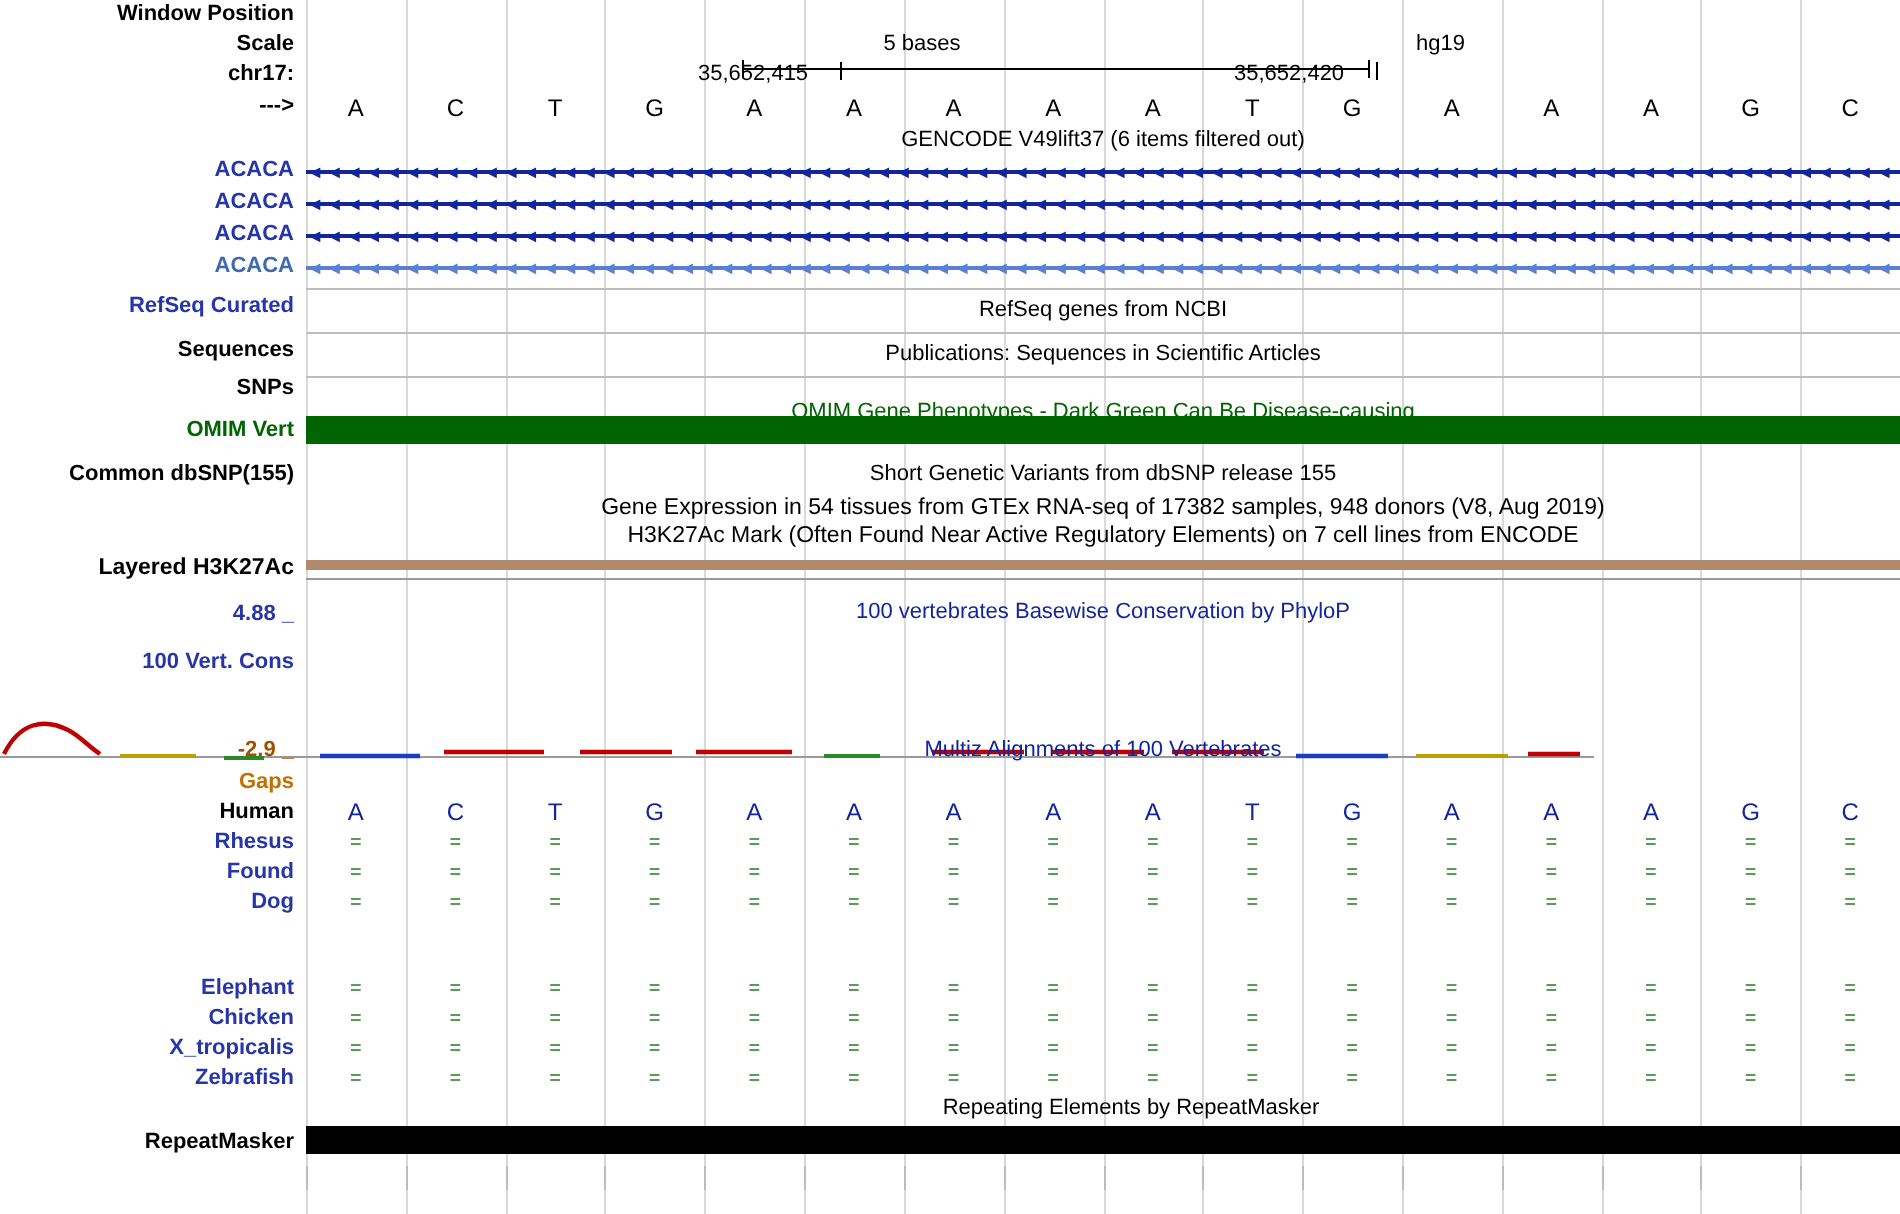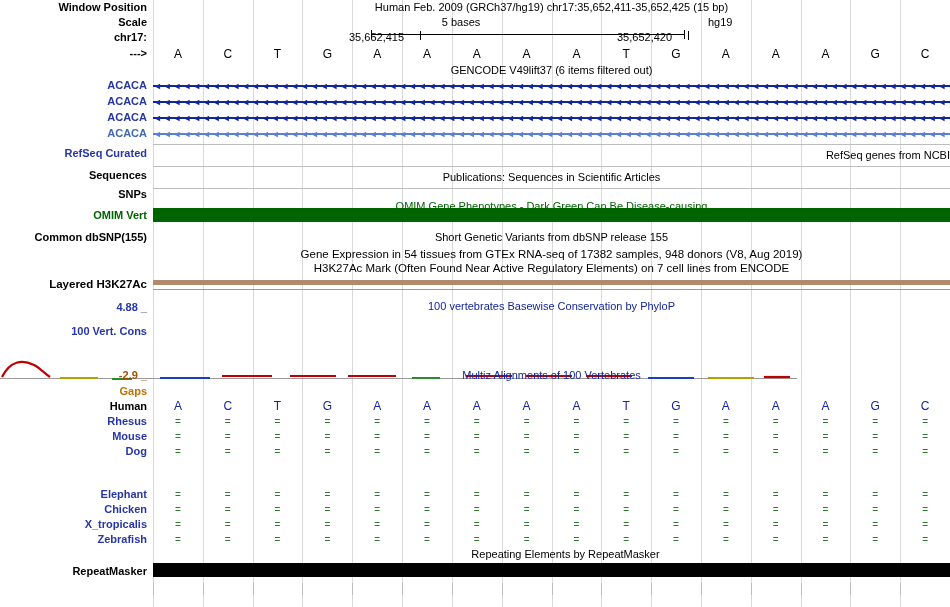--- a/index.html
+++ b/index.html
@@ -208,23 +208,20 @@
       <div class="gl" style="left: 498px;"></div>
       <div class="gl" style="left: 548px;"></div>
       <div class="gl" style="left: 598px;"></div>
       <div class="gl" style="left: 648px;"></div>
       <div class="gl" style="left: 697px;"></div>
       <div class="gl" style="left: 747px;"></div>
     </div>
 
   <div class="row" style="height:15px;">
     <div class="lab">Window Position</div>
-    <div class="trk">
-      <div class="title-centered" style="left:0;">Human Feb. 2009 (GRCh37/hg19)   chr17:35,652,411-35,652,425 (15 bp)</div>
-    </div>
   </div>
 
   <div class="row" style="height:15px;">
     <div class="lab">Scale</div>
     <div class="trk">
       <div class="center" style="position:absolute; left:218px; width:180px; font-size:11px; line-height:15px;">5 bases</div>
       <div class="hdrline" style="position:absolute; left:555px; top:0;">hg19</div>
     </div>
   </div>
 
@@ -301,21 +298,21 @@
     <div class="trk generow">
       <div class="geneline lt"></div>
       <div class="genearrows lt">◄◄◄◄◄◄◄◄◄◄◄◄◄◄◄◄◄◄◄◄◄◄◄◄◄◄◄◄◄◄◄◄◄◄◄◄◄◄◄◄◄◄◄◄◄◄◄◄◄◄◄◄◄◄◄◄◄◄◄◄◄◄◄◄◄◄◄◄◄◄◄◄◄◄◄◄◄◄◄◄◄◄◄◄◄◄◄◄◄◄◄◄◄◄◄◄◄◄◄◄◄◄◄◄◄◄◄◄◄◄◄◄◄◄◄◄◄◄◄◄◄◄◄◄◄◄◄◄◄◄◄</div>
     </div>
   </div>
 
   <div class="row" style="height:22px;">
     <div class="lab blue" style="line-height:22px;">RefSeq Curated</div>
     <div class="trk" style="height:22px;">
       <div class="sep" style="top:2px;"></div>
-      <div class="title-centered" style="top:6px;text-align:right;">RefSeq genes from NCBI</div>
+      <div class="title-centered" style="top:6px;">RefSeq genes from NCBI</div>
     </div>
   </div>
 
   <div class="row" style="height:22px;">
     <div class="lab" style="line-height:22px;">Sequences</div>
     <div class="trk" style="height:22px;">
       <div class="sep" style="top:2px;"></div>
       <div class="title-centered" style="top:6px;">Publications: Sequences in Scientific Articles</div>
     </div>
   </div>
@@ -444,21 +441,21 @@
           <span class="specmark" style="left: 473.219px;">=</span>
           <span class="specmark" style="left: 523.031px;">=</span>
           <span class="specmark" style="left: 572.844px;">=</span>
           <span class="specmark" style="left: 622.656px;">=</span>
           <span class="specmark" style="left: 672.469px;">=</span>
           <span class="specmark" style="left: 722.281px;">=</span>
           <span class="specmark" style="left: 772.094px;">=</span>
         </div>
       </div>
       <div class="row" style="height: 15px;">
-        <div class="lab blue">Mouse</div>
+        <div class="lab blue">Found</div>
         <div class="trk specrow">
           <span class="specmark" style="left: 24.9062px;">=</span>
           <span class="specmark" style="left: 74.7188px;">=</span>
           <span class="specmark" style="left: 124.531px;">=</span>
           <span class="specmark" style="left: 174.344px;">=</span>
           <span class="specmark" style="left: 224.156px;">=</span>
           <span class="specmark" style="left: 273.969px;">=</span>
           <span class="specmark" style="left: 323.781px;">=</span>
           <span class="specmark" style="left: 373.594px;">=</span>
           <span class="specmark" style="left: 423.406px;">=</span>

